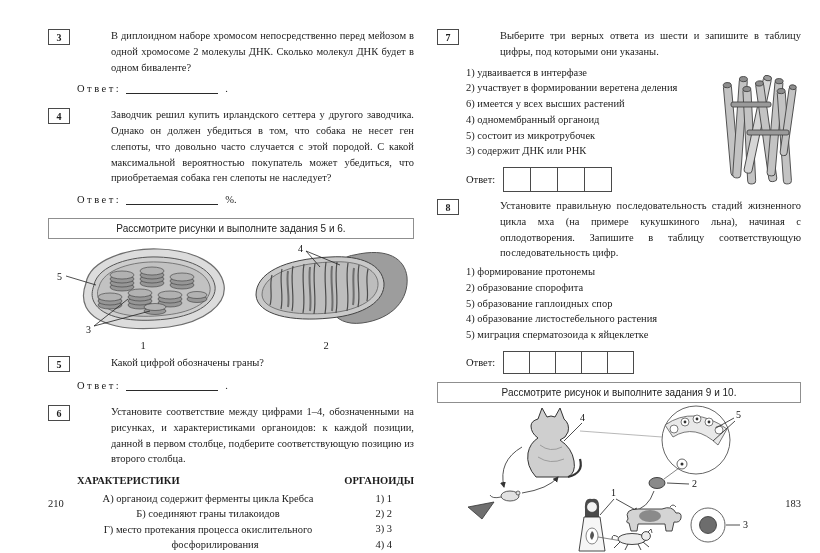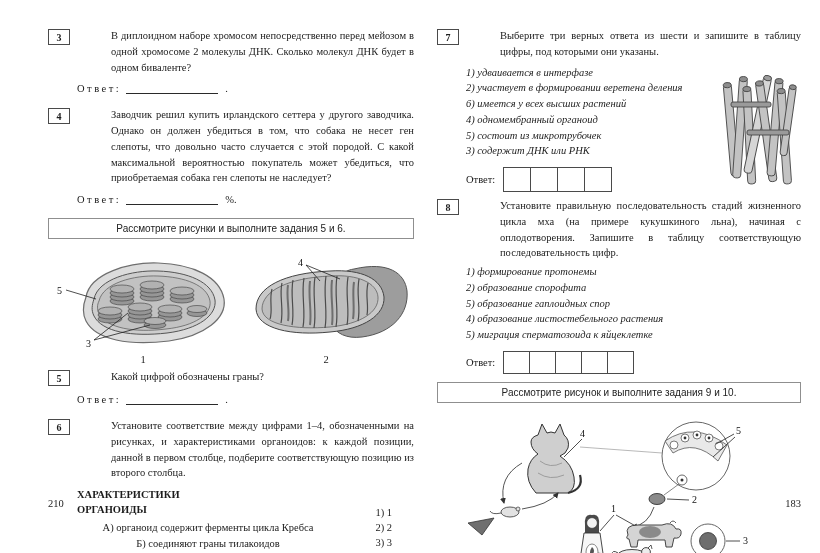--- a/index.html
+++ b/index.html
@@ -7,34 +7,34 @@
           font-family:"Liberation Serif", serif;color:#1c1c1c;}
   .page{position:absolute;top:28px;}
   #page-left{left:48px;width:366px;}
   #page-right{left:437px;width:364px;}
   .q{display:flex;gap:9px;margin-bottom:2px;}
   .qnum{flex:0 0 auto;width:20px;height:14px;border:1px solid #4a4a4a;
         display:flex;align-items:center;justify-content:center;
         font-size:10px;font-weight:bold;margin-top:1px;background:#fff;}
   .qtext{flex:1;font-size:10.5px;line-height:1.5;text-align:justify;margin-left:32px;}
   .opts{font-size:10.5px;line-height:1.5;margin:3px 0 0 29px;}
-  .opts div{white-space:nowrap;font-style:italic;}
+  .opts div{white-space:nowrap;}
   .answer{margin:8px 0 13px 29px;font-size:10.5px;display:flex;align-items:flex-end;}
   .answer .lbl{letter-spacing:2.5px;}
   .blank{display:inline-block;width:92px;border-bottom:1px solid #2a2a2a;height:10px;margin:0 5px;}
   .suffix{margin-left:2px;}
   .banner{border:1px solid #8f8f8f;text-align:center;
           font-family:"Liberation Sans", sans-serif;font-size:10px;color:#222;
-          padding:4px 20px;margin:6px 0 16px 0;background:#fff;}
+          padding:4px 20px;margin:6px 0 0 0;background:#fff;}
   .figrow{display:flex;justify-content:space-between;align-items:flex-end;margin:2px 4px 4px 4px;}
   .figcol{text-align:center;}
   .figcap{font-size:10.5px;margin-top:1px;}
   
   .matchwrap{position:relative;margin:6px 0 0 29px;font-size:10.5px;line-height:1.45;}
-  .matchhead{display:flex;justify-content:space-between;font-weight:bold;margin-bottom:3px;flex-direction:column;}
+  .matchhead{display:flex;justify-content:space-between;font-weight:bold;margin-bottom:3px;}
   .chars{width:262px;}
   .chars div{padding-left:14px;text-indent:-14px;text-align:center;}
   .orgs{position:absolute;right:22px;top:18px;line-height:1.45;}
   table.anstab{border-collapse:collapse;margin-left:8px;}
   table.anstab td{border:1px solid #4a4a4a;text-align:center;font-size:10px;padding:0;}
   .t7 td{width:26px;height:23px;}
   .t8 td{width:25px;height:21px;}
   .answer-flex{display:flex;align-items:center;margin:8px 0 12px 29px;font-size:10.5px;}
   .pagenum{position:absolute;top:470px;font-size:10.5px;}
   #pn-left{left:0;}

